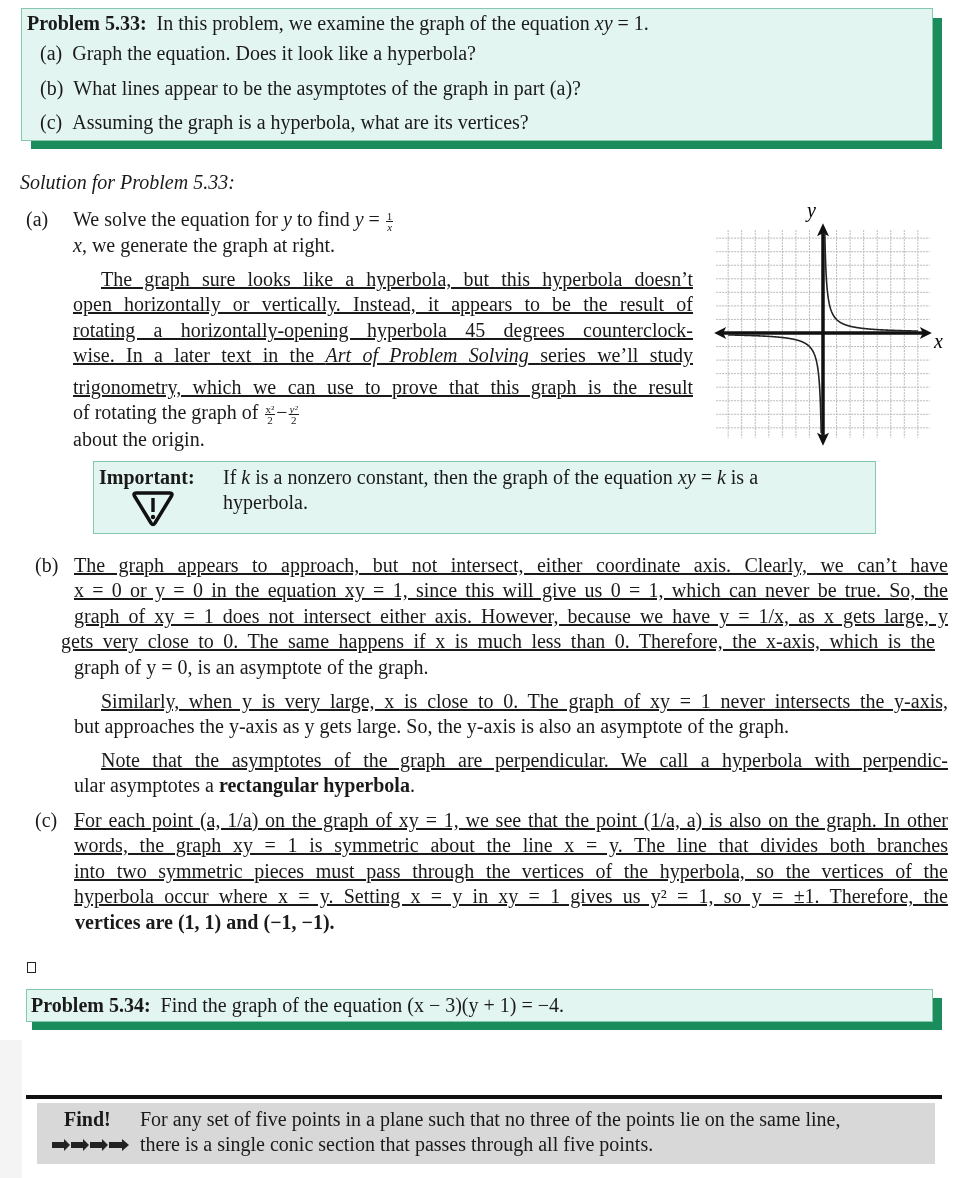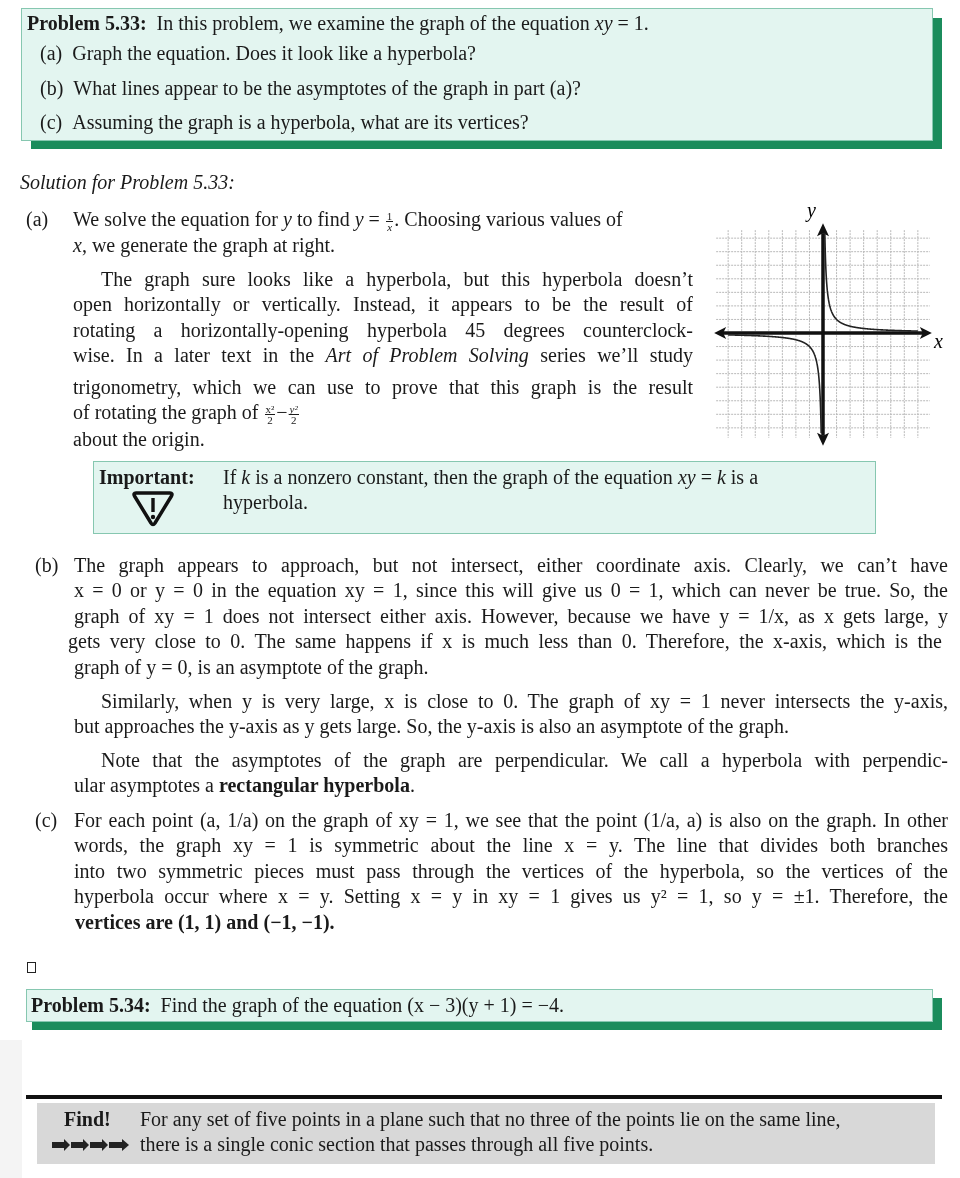--- a/index.html
+++ b/index.html
@@ -15,21 +15,21 @@
   
   .prob-shadow { position: absolute; background: #1b8c5c; }
   .prob-box {
     position: absolute; background: #e3f5f0; border: 1px solid #86c7b0;
     box-sizing: border-box;
   }
   .prob-line { position: absolute; white-space: nowrap; font-size: 20px; line-height: 24px; }
   b.lbl { font-weight: bold; }
   i { font-style: italic; }
   .line { position: absolute; white-space: nowrap; font-size: 20px; line-height: 25px; }
-  .just { text-align: justify; text-align-last: justify; }
+  .just { text-align: justify; text-align-last: justify; text-decoration: underline; }
   .frac { display: inline-block; vertical-align: middle; text-align: center; font-size: 11px; line-height: 10px; margin: 0 1px; }
   .frac .num { display: block; border-bottom: 1px solid #1a1a1a; padding: 0 1px; }
   .frac .den { display: block; }
   .imp-box {
     position: absolute; left: 93px; top: 461px; width: 783px; height: 73px;
     background: #e3f5f0; border: 1px solid #86c7b0; box-sizing: border-box;
   }
   .extra-rule { position: absolute; left: 26px; top: 1095px; width: 916px; height: 4px; background: #111; }
   .extra-box { position: absolute; left: 37px; top: 1103px; width: 898px; height: 61px; background: #d8d8d8; }
   .qed { position: absolute; left: 27px; top: 962px; width: 9px; height: 11px; border: 1.5px solid #222; box-sizing: border-box; }
@@ -56,21 +56,21 @@
 </div>
 <div class="prob-line" style="left:40px; top:110px;">
   <span>(c)</span>&nbsp;&nbsp;<span>Assuming the graph is a hyperbola, what are its vertices?</span>
 </div>
 
 <div class="line" style="left:20px; top:170px; font-style:italic;">Solution for Problem 5.33:</div>
 
 <div class="line" style="left:26px; top:207px;">(a)</div>
 <div class="line" style="left:73px; top:207px;">
   <span>We solve the equation for</span> <i>y</i> <span>to find</span> <i>y</i> <span>=</span>
-  <span class="frac"><span class="num">1</span><span class="den" style="font-style:italic">x</span></span><span>. Choosing various values of</span>
+  <span class="frac"><span class="num">1</span><span class="den" style="font-style:italic">x</span></span>
 </div>
 <div class="line" style="left:73px; top:233px;">
   <i>x</i><span>, we generate the graph at right.</span>
 </div>
 <div class="line just" style="left:101px; top:267px; width:592px;">The graph sure looks like a hyperbola, but this hyperbola doesn’t</div>
 <div class="line just" style="left:73px; top:292px; width:620px;">open horizontally or vertically. Instead, it appears to be the result of</div>
 <div class="line just" style="left:73px; top:318px; width:620px;">rotating a horizontally-opening hyperbola 45 degrees counterclock-</div>
 <div class="line just" style="left:73px; top:343px; width:620px;">
   <span>wise. In a later text in the</span> <i>Art of Problem Solving</i> <span>series we’ll study</span>
 </div>
@@ -137,21 +137,21 @@
 </svg>
 <div class="line" style="left:223px; top:465px;">
   <span>If</span> <i>k</i> <span>is a nonzero constant, then the graph of the equation</span> <i>xy</i> <span>=</span> <i>k</i> <span>is a</span>
 </div>
 <div class="line" style="left:223px; top:490px;">hyperbola.</div>
 
 <div class="line" style="left:35px; top:553px;">(b)</div>
 <div class="line just" style="left:74px; top:553px; width:874px;">The graph appears to approach, but not intersect, either coordinate axis.  Clearly, we can’t have</div>
 <div class="line just" style="left:74px; top:578px; width:874px;">x = 0 or y = 0 in the equation xy = 1, since this will give us 0 = 1, which can never be true. So, the</div>
 <div class="line just" style="left:74px; top:604px; width:874px;">graph of xy = 1 does not intersect either axis. However, because we have y = 1/x, as x gets large, y</div>
-<div class="line just" style="left:68px; top:629px; width:874px;">gets very close to 0. The same happens if x is much less than 0. Therefore, the x-axis, which is the</div>
+<div class="line just" style="left:61px; top:629px; width:874px;">gets very close to 0. The same happens if x is much less than 0. Therefore, the x-axis, which is the</div>
 <div class="line" style="left:74px; top:655px;">graph of y = 0, is an asymptote of the graph.</div>
 <div class="line just" style="left:101px; top:689px; width:847px;">Similarly, when y is very large, x is close to 0.  The graph of xy = 1 never intersects the y-axis,</div>
 <div class="line" style="left:74px; top:714px;">but approaches the y-axis as y gets large. So, the y-axis is also an asymptote of the graph.</div>
 <div class="line just" style="left:101px; top:748px; width:847px;">Note that the asymptotes of the graph are perpendicular. We call a hyperbola with perpendic-</div>
 <div class="line" style="left:74px; top:773px;">
   <span>ular asymptotes a</span> <b>rectangular hyperbola</b><span>.</span>
 </div>
 
 <div class="line" style="left:35px; top:808px;">(c)</div>
 <div class="line just" style="left:74px; top:808px; width:874px;">For each point (a, 1/a) on the graph of xy = 1, we see that the point (1/a, a) is also on the graph.  In other</div>

